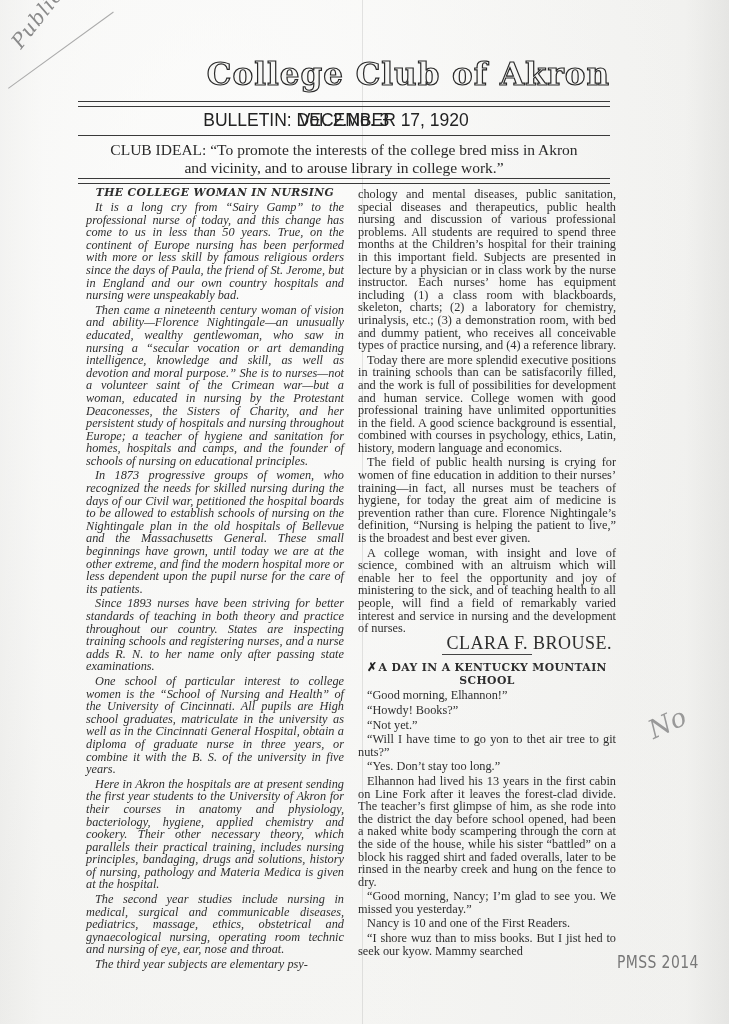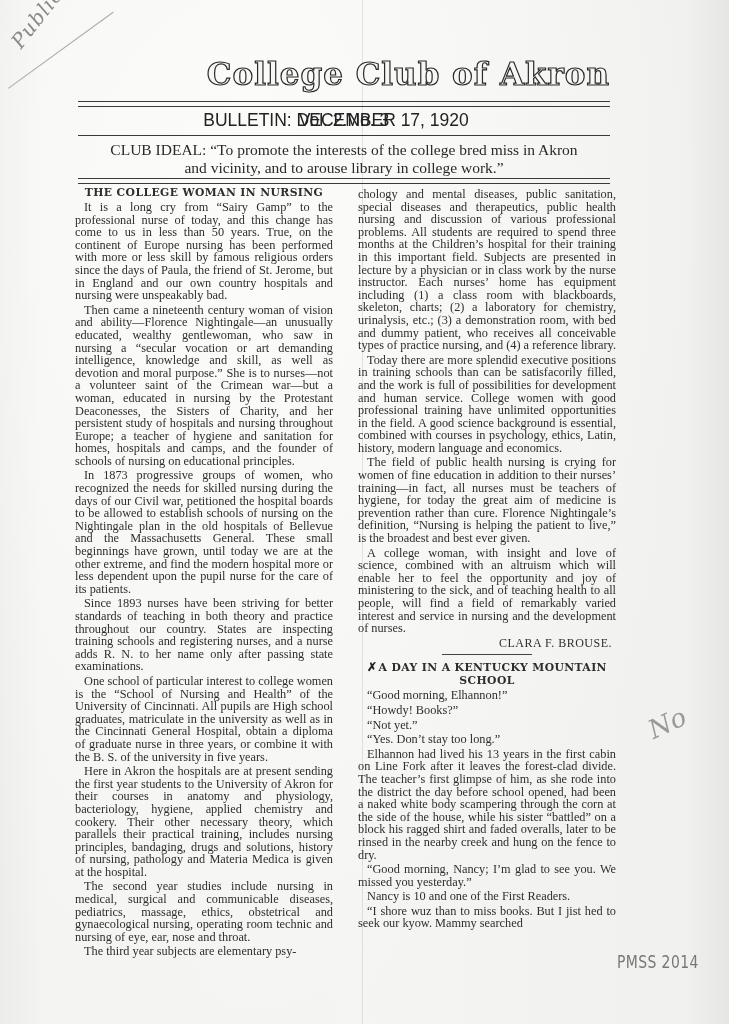--- a/index.html
+++ b/index.html
@@ -41,29 +41,29 @@
   .ideal {
     position: absolute; left: 80px; width: 528px; top: 141px;
     font-family: "Liberation Serif", serif; font-size: 15.5px; line-height: 18px;
     text-align: center; color: #2a2a2a;
   }
   .col {
     position: absolute; top: 186px; width: 262px;
     font-family: "Liberation Serif", serif; font-size: 12.3px; line-height: 12.6px;
     color: #2e2e2e; text-align: justify;
   }
-  .col.left { left: 73px; }
+  .col.left { left: 84px; font-style: italic; }
   .col.right { left: 356px; }
   .col p { margin: 2px; text-indent: 9px; }
   .col p.noindent { text-indent: 0; }
   .headline {
     font-family: "DejaVu Serif", serif; font-weight: bold; font-size: 10.8px;
     letter-spacing: 0.4px; text-align: center; margin: 0 0 1px 0; line-height: 13px;
   }
-  .signature { text-align: right; font-size: 12px; margin: 1px 6px 4px 0; letter-spacing: 0.5px; }
+  .signature { text-align: right; font-size: 18px; margin: 1px 6px 4px 0; letter-spacing: 0.5px; }
   .short-rule { width: 90px; margin: 5px auto 6px auto; border-top: 1px solid #444; }
   .checkmark { font-size: 12px; margin-right: 1px; color: #222; }
   .watermark {
     position: absolute; left: 617px; top: 952px;
     font-family: "DejaVu Sans", sans-serif; font-size: 17px; color: #777;
     letter-spacing: 0.5px; transform: scaleX(0.82); transform-origin: left top;
   }
   .margin-note {
     position: absolute; left: 648px; top: 708px; font-family: "DejaVu Serif", serif;
     font-style: italic; font-size: 26px; color: #999; transform: rotate(-25deg);
@@ -116,20 +116,21 @@
     <p>A college woman, with insight and love of science, combined with an altruism which will enable her to feel the opportunity and joy of ministering to the sick, and of teaching health to all people, will find a field of remarkably varied interest and service in nursing and the development of nurses.</p>
     <div class="signature">CLARA F. BROUSE.</div>
     <div class="short-rule"></div>
     <div class="headline">
       <span class="checkmark">✗</span><span>A DAY IN A KENTUCKY MOUNTAIN</span><br>
       <span>SCHOOL</span>
     </div>
     <p>“Good morning, Elhannon!”</p>
     <p>“Howdy! Books?”</p>
     <p>“Not yet.”</p>
+    <p>“Will I have time to go yon to thet air tree to git nuts?”</p>
     <p>“Yes. Don’t stay too long.”</p>
     <p>Elhannon had lived his 13 years in the first cabin on Line Fork after it leaves the forest-clad divide. The teacher’s first glimpse of him, as she rode into the district the day before school opened, had been a naked white body scampering through the corn at the side of the house, while his sister “battled” on a block his ragged shirt and faded overalls, later to be rinsed in the nearby creek and hung on the fence to dry.</p>
     <p>“Good morning, Nancy; I’m glad to see you. We missed you yesterday.”</p>
     <p>Nancy is 10 and one of the First Readers.</p>
     <p>“I shore wuz than to miss books. But I jist hed to seek our kyow. Mammy searched</p>
   </div>
 
   <div class="margin-note">No</div>
   <div class="watermark">PMSS 2014</div>
 </div>

